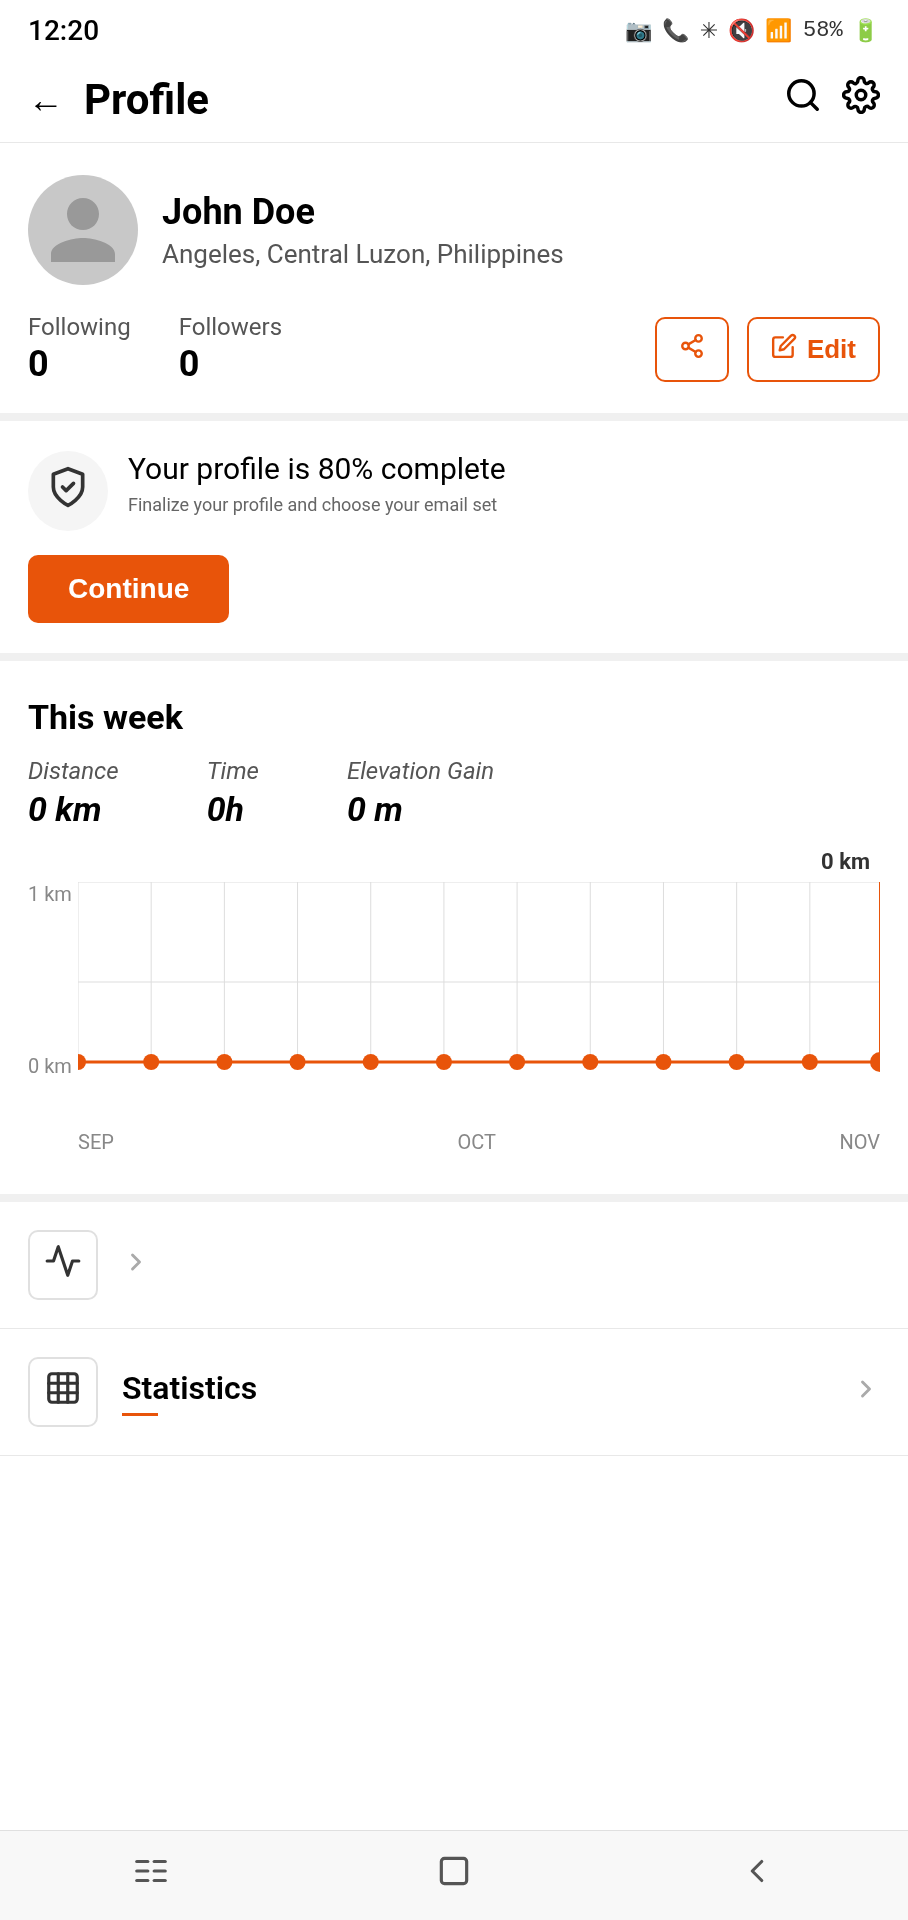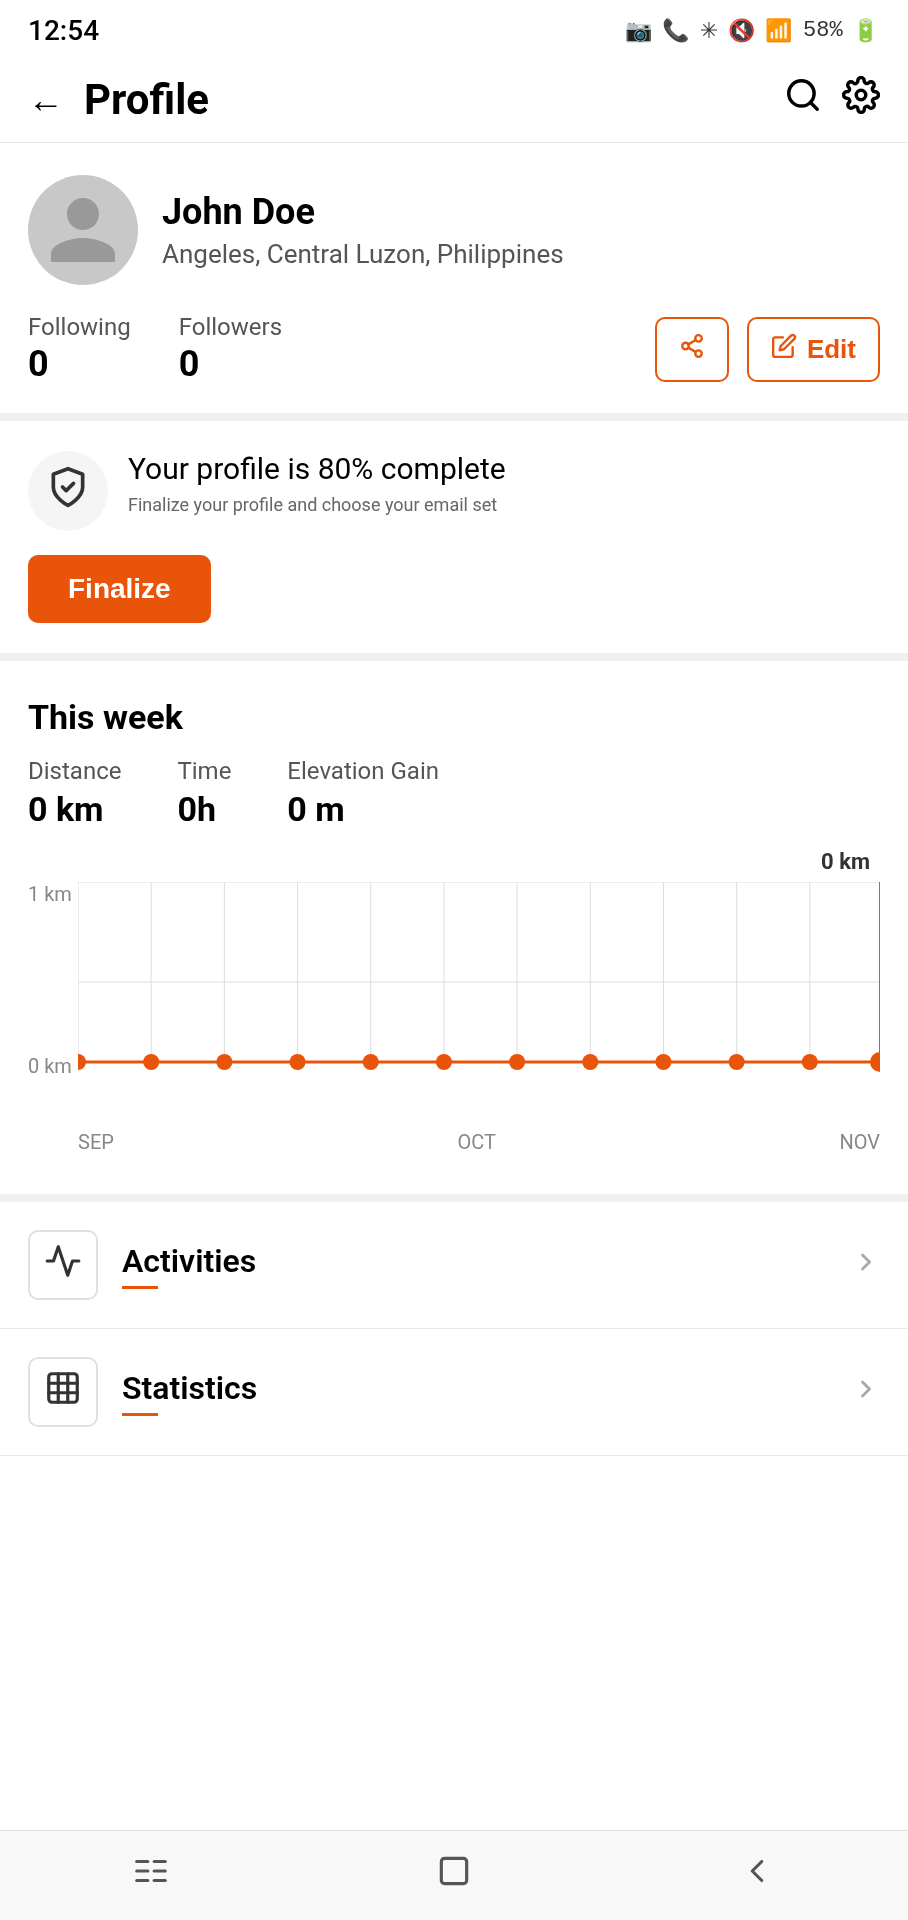--- a/index.html
+++ b/index.html
@@ -206,22 +206,23 @@
       border-bottom: 8px solid #f0f0f0;
     }
     .section-title {
       font-size: 34px;
       font-weight: 700;
       color: #000;
       margin-bottom: 20px;
     }
     .stats-row {
       display: flex;
-      gap: 56px;
+      gap: 88px;
       margin-bottom: 20px;
+      font-style: italic;
     }
     .week-stat {
     }
     .week-stat-label {
       font-size: 24px;
       color: #555;
       margin-bottom: 4px;
     }
     .week-stat-value {
       font-size: 34px;
@@ -351,21 +352,21 @@
 
     
     .bottom-spacer {
       height: 100px;
     }
   </style>
 </head>
 <body>
 
 <div class="status-bar">
-  <span class="status-time">12:54</span>
+  <span class="status-time">12:20</span>
   <div class="status-icons">
     <span>📷</span>
     <span>📞</span>
     <span>✳</span>
     <span>🔇</span>
     <span>📶</span>
     <span class="battery-text">58%</span>
     <span>🔋</span>
   </div>
 </div>
@@ -443,21 +444,21 @@
           <path d="M12 22s8-4 8-10V5l-8-3-8 3v7c0 6 8 10 8 10z"></path>
           <polyline points="9 12 11 14 15 10"></polyline>
         </svg>
       </span>
     </div>
     <div class="banner-text-block">
       <div class="banner-title">Your profile is 80% complete</div>
       <div class="banner-subtitle">Finalize your profile and choose your email set</div>
     </div>
   </div>
-  <button class="continue-btn">Finalize</button>
+  <button class="continue-btn">Continue</button>
 </div>
 
 <div class="this-week-section">
   <div class="section-title">This week</div>
   <div class="stats-row">
     <div class="week-stat">
       <div class="week-stat-label">Distance</div>
       <div class="week-stat-value">0 km</div>
     </div>
     <div class="week-stat">
@@ -520,24 +521,20 @@
 
 <div class="list-section">
   <div class="list-item">
     <div class="list-item-icon-box">
       <span class="list-item-icon">
         <svg width="38" height="38" viewBox="0 0 24 24" fill="none" stroke="#333" stroke-width="2" stroke-linecap="round" stroke-linejoin="round">
           <polyline points="22 12 18 12 15 21 9 3 6 12 2 12"></polyline>
         </svg>
       </span>
     </div>
-    <div class="list-item-text">
-      <div class="list-item-title">Activities</div>
-      <div class="list-item-underline"></div>
-    </div>
     <span class="list-item-arrow">
       <svg width="28" height="28" viewBox="0 0 24 24" fill="none" stroke="#aaa" stroke-width="2.5" stroke-linecap="round" stroke-linejoin="round">
         <polyline points="9 18 15 12 9 6"></polyline>
       </svg>
     </span>
   </div>
 
   <div class="list-item">
     <div class="list-item-icon-box">
       <span class="list-item-icon">

